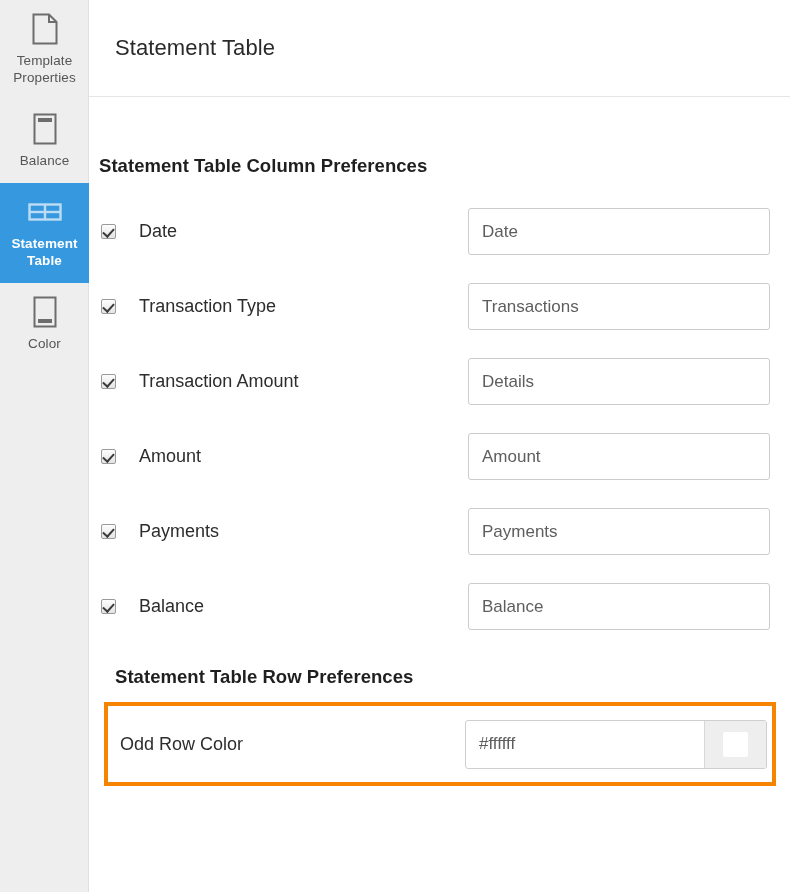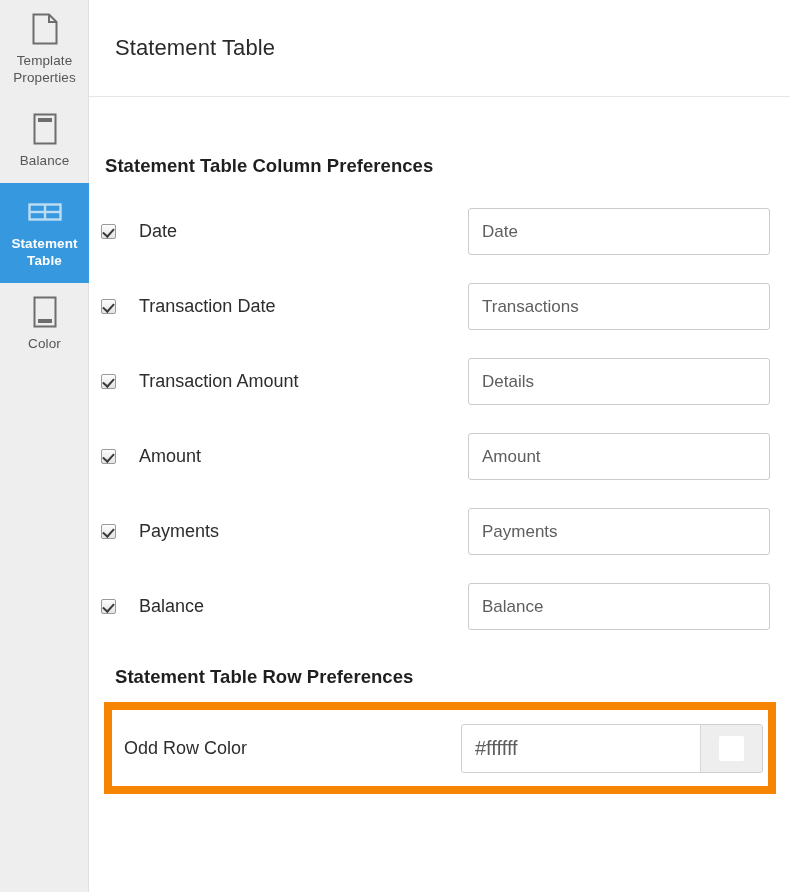--- a/index.html
+++ b/index.html
@@ -95,21 +95,21 @@
     padding: 0 0 0 0;
   }
 
   .section-heading {
     font-size: 18.5px;
     font-weight: bold;
     color: #1f1f1f;
     letter-spacing: 0.05px;
   }
 
-  #col-heading { margin: 58px 0 0 16px; }
+  #col-heading { margin: 58px 0 0 10px; }
 
   
   .col-rows { margin-top: 17px; }
 
   .col-row {
     display: flex;
     align-items: center;
     height: 75px;
     padding-left: 12px;
   }
@@ -169,21 +169,21 @@
     padding: 0 13px;
     outline: none;
   }
 
   
   #row-heading { margin: 22px 16px 0 26px; }
 
   .row-pref-box {
     margin: 14px 0 0 15px;
     width: 672px;
-    border: 8px solid #3b82f6;
+    border: 4px solid #3b82f6;
     padding: 0;
     background: #ffffff;
   }
 
   .pref-row {
     display: flex;
     align-items: center;
     height: 76px;
     padding-left: 12px;
   }
@@ -206,21 +206,21 @@
     background: #ffffff;
     overflow: hidden;
   }
 
   input.color-text {
     flex: 1;
     border: none;
     outline: none;
     background: transparent;
     font-family: "Liberation Sans", sans-serif;
-    font-size: 20px;
+    font-size: 17px;
     color: #5e5e5e;
     padding: 0 13px;
     min-width: 0;
   }
 
   .swatch-btn {
     width: 62px;
     border-left: 1px solid #d8d8d8;
     background: #eeeeee;
     display: flex;
@@ -304,21 +304,21 @@
           <span class="col-label">Date</span>
           <span class="col-input-cell">
             <input class="text-field" type="text" value="Date" style="">
           </span>
         </div>
 
         <div class="col-row">
           <span class="cb-wrap">
             <input class="cb" type="checkbox" checked="" style="">
           </span>
-          <span class="col-label">Transaction Date</span>
+          <span class="col-label">Transaction Type</span>
           <span class="col-input-cell">
             <input class="text-field" type="text" value="Transactions" style="">
           </span>
         </div>
 
         <div class="col-row">
           <span class="cb-wrap">
             <input class="cb" type="checkbox" checked="" style="">
           </span>
           <span class="col-label">Transaction Amount</span>

